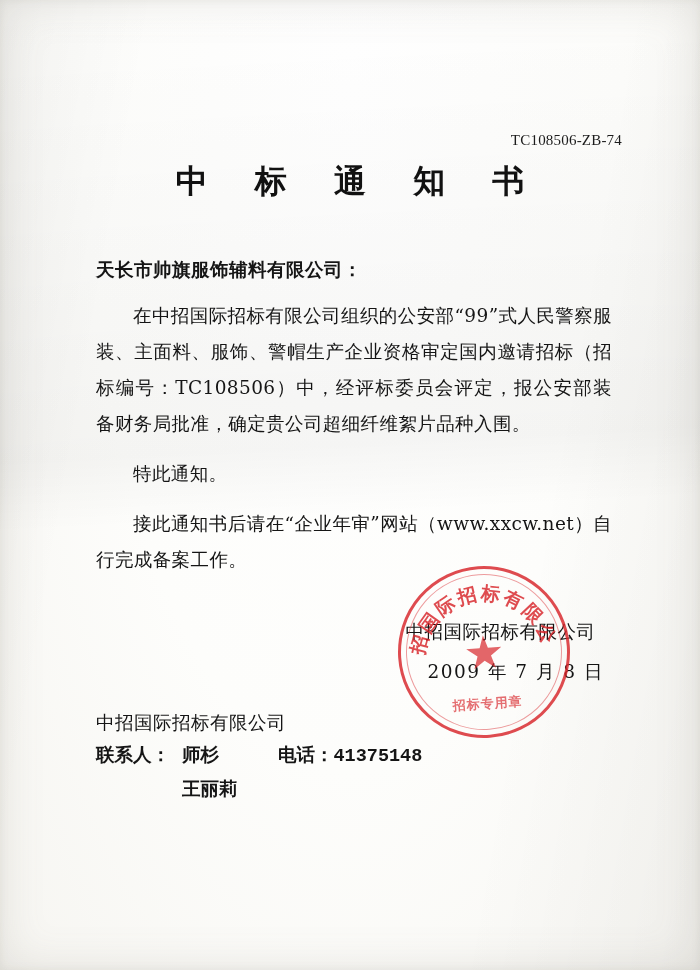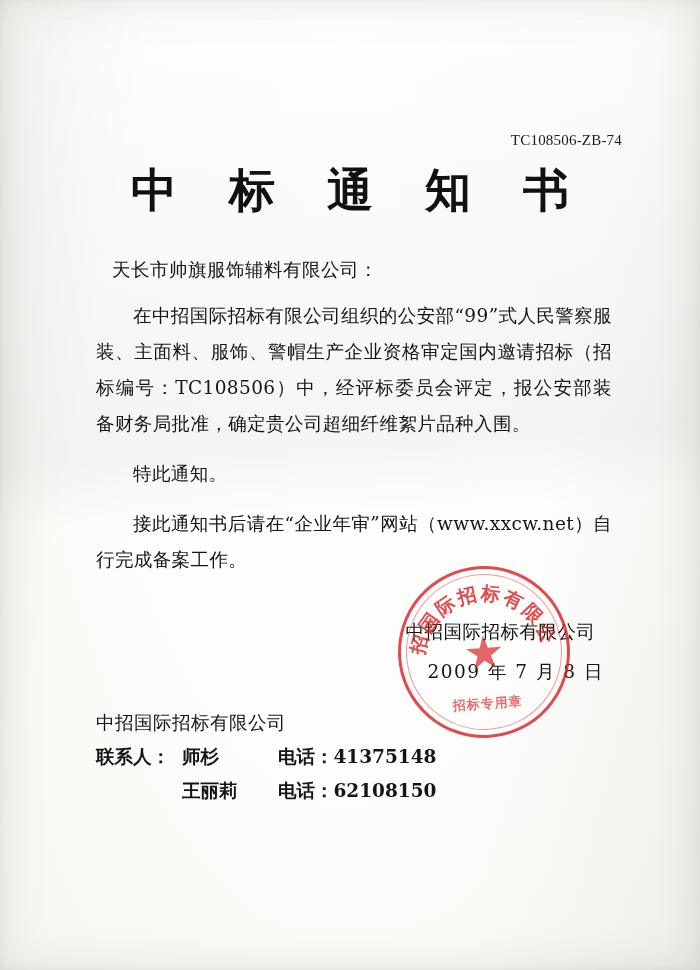--- a/index.html
+++ b/index.html
@@ -46,41 +46,40 @@
   }
 
   .title {
     position: absolute;
     top: 160px;
     left: 0;
     right: 0;
     text-align: center;
     font-family: "DejaVu Serif", serif;
     font-weight: 700;
-    font-size: 46px;
+    font-size: 32px;
     letter-spacing: 18px;
     text-indent: 18px;
     color: #111;
   }
 
   .body {
     position: absolute;
     top: 252px;
     left: 96px;
     right: 88px;
     font-size: 18.5px;
     line-height: 36px;
     color: #151515;
   }
 
   .addressee {
-    font-weight: 400;
+    font-weight: 700;
     margin-bottom: 10px;
     letter-spacing: 0.5px;
-    margin-left: 16px;
   }
 
   .para {
     text-indent: 2em;
     text-align: justify;
     margin: 4px 0 2px 0;
     letter-spacing: 0.4px;
   }
 
   .sign-block {
@@ -155,20 +154,21 @@
     left: 96px;
     top: 706px;
     font-size: 18.5px;
     line-height: 34px;
     color: #151515;
   }
   .contact .org { letter-spacing: 0.5px; }
   .contact-row {
     display: flex;
     align-items: center;
+    font-family: Liberation Mono, monospace;
   }
   .contact-label { font-weight: 700; width: 86px; }
   .contact-name { font-weight: 700; width: 96px; }
   .contact-name.indent { padding-left: 86px; width: 96px; }
   .contact-phone { font-weight: 700; }
   .contact-phone .num { font-weight: 700; }
 </style>
 </head>
 <body>
 
@@ -213,19 +213,16 @@
     <div class="contact-row">
       <span class="contact-label">联系人：</span>
       <span class="contact-name">师杉</span>
       <span class="contact-phone">
         <span>电话：</span><span class="num">41375148</span>
       </span>
     </div>
 
     <div class="contact-row">
       <span class="contact-name indent">王丽莉</span>
-      <span class="contact-phone">
-        <span>电话：</span><span class="num">62108150</span>
-      </span>
     </div>
   </div>
 
 </div>
 
 </body></html>

